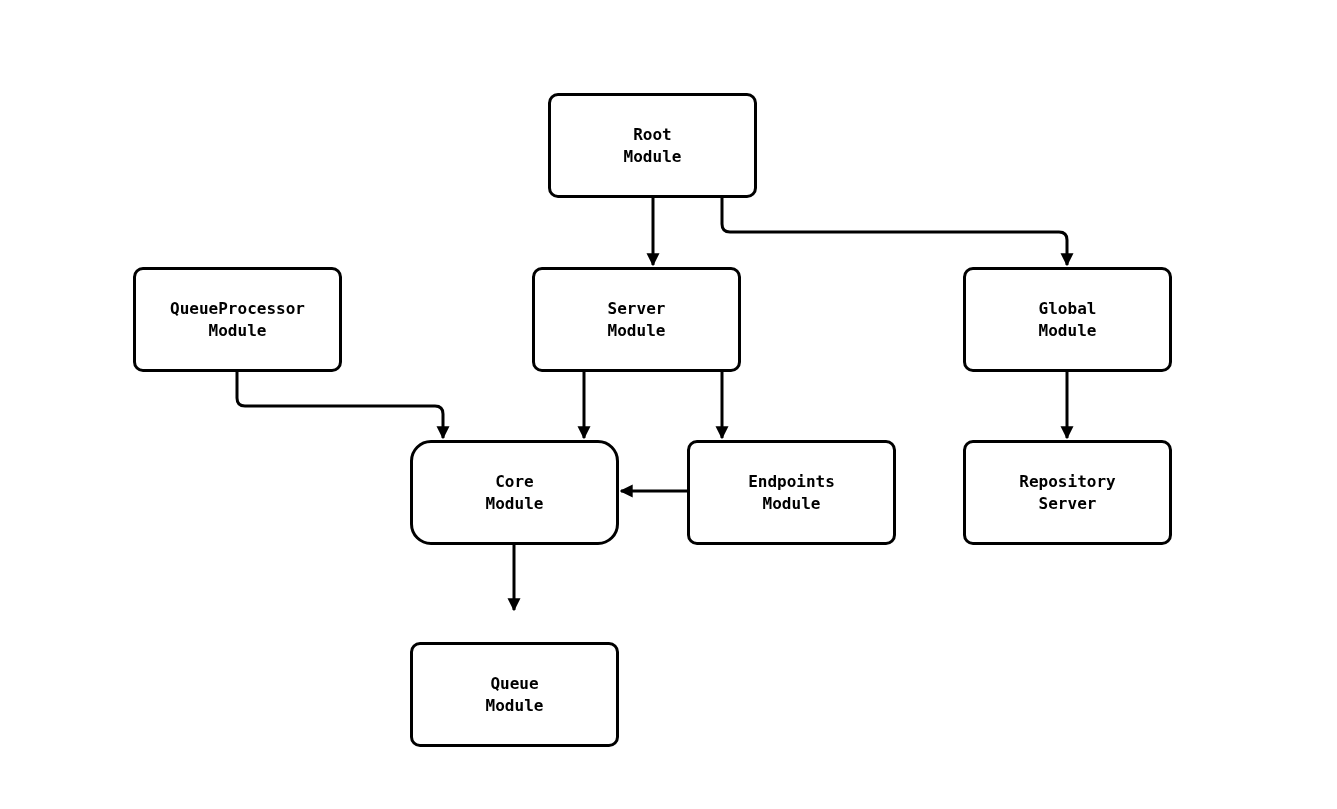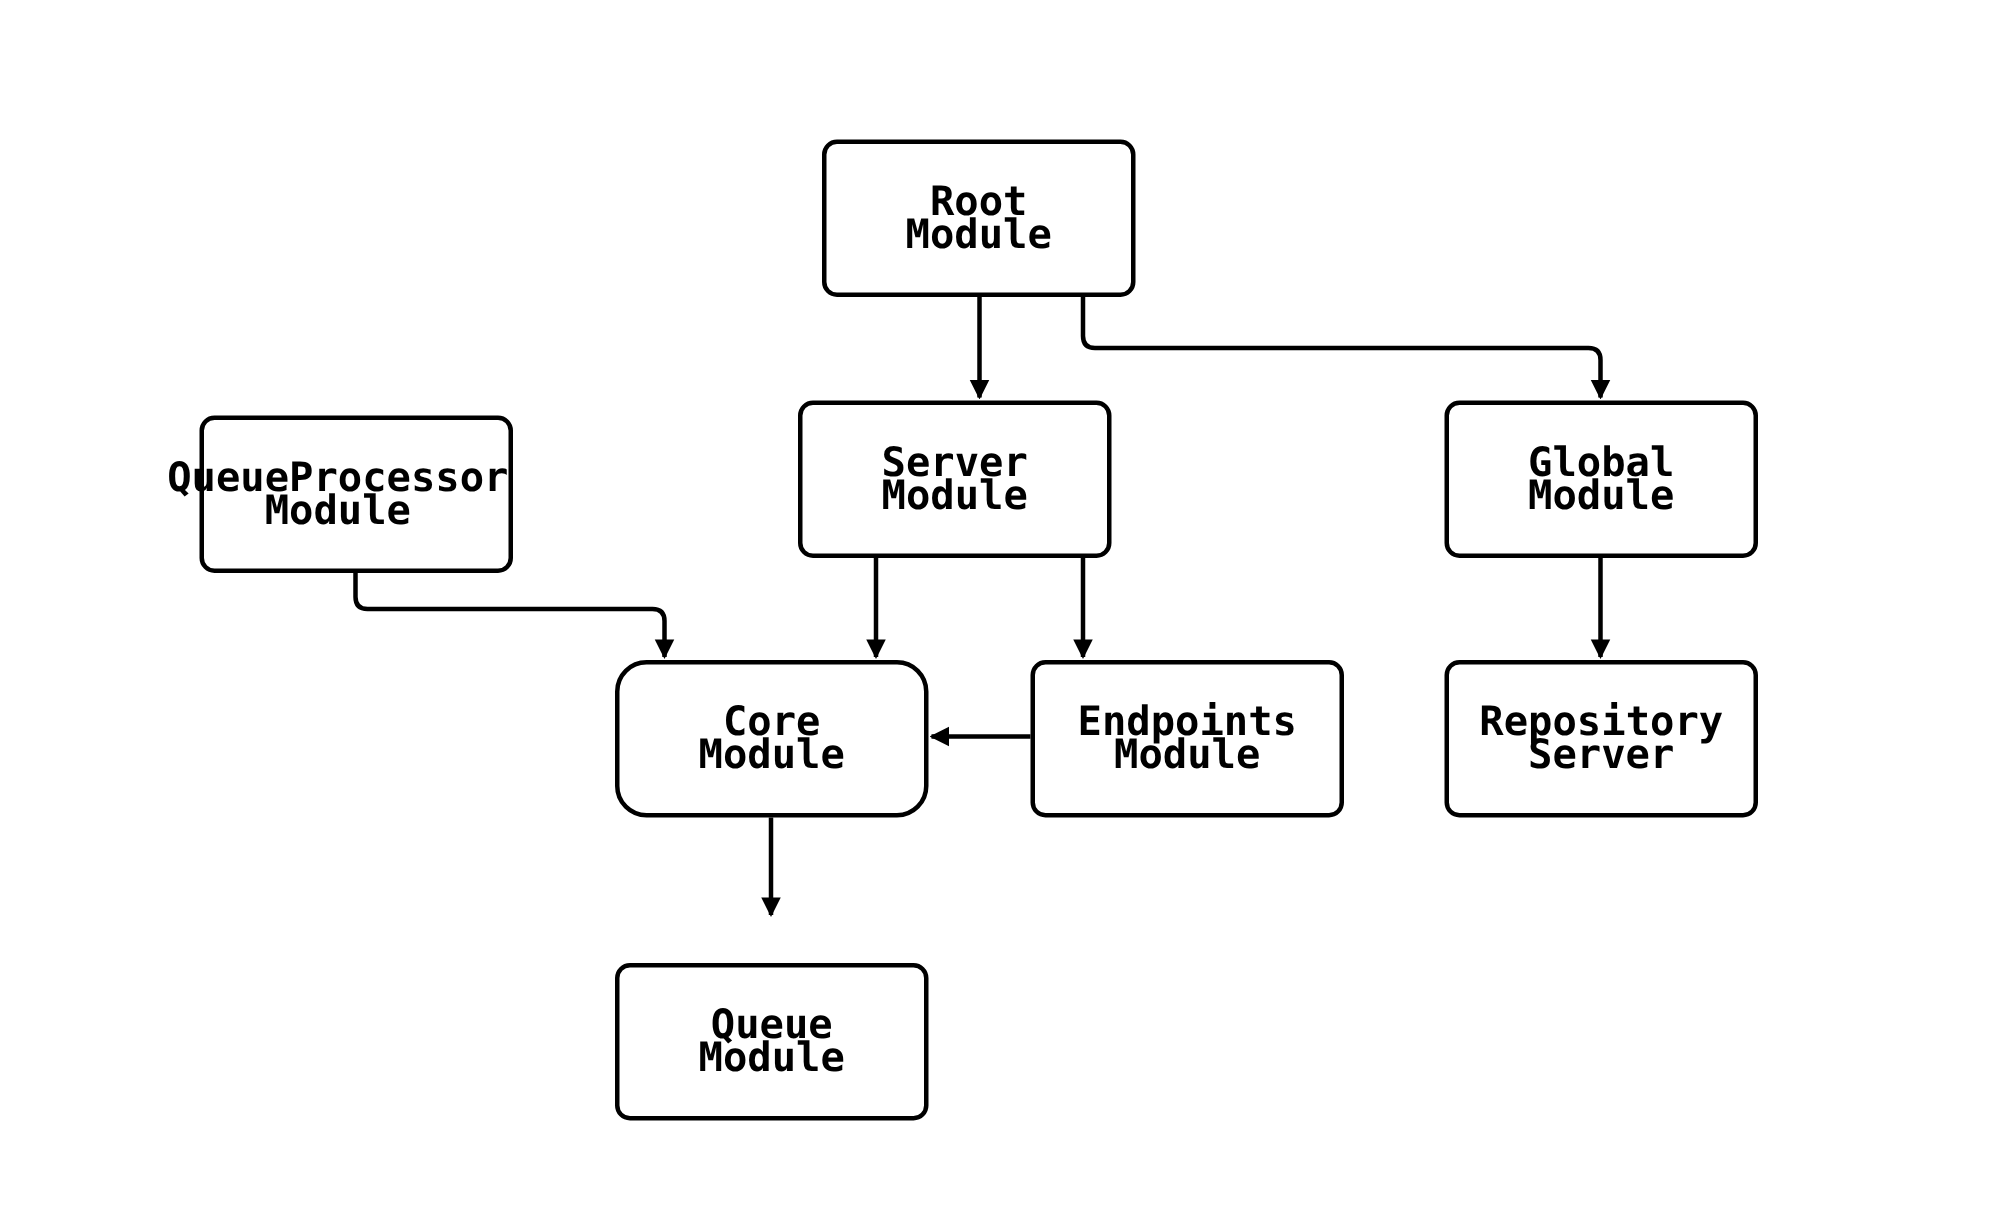--- a/index.html
+++ b/index.html
@@ -32,27 +32,27 @@
     border: 3px solid #000000;
     border-radius: 10px;
     display: flex;
     align-items: center;
     justify-content: center;
   }
   .node-label {
     white-space: pre-line;
     text-align: center;
     font-weight: bold;
-    font-size: 27px;
+    font-size: 16px;
     line-height: 22px;
     color: #000000;
     letter-spacing: 0px;
   }
   .node-root           { left: 548px; top: 93px;  }
-  .node-queueprocessor { left: 133px; top: 277px; justify-content: flex-end; }
+  .node-queueprocessor { left: 133px; top: 267px; }
   .node-server         { left: 532px; top: 267px; }
   .node-global         { left: 963px; top: 267px; }
   .node-core           { left: 410px; top: 440px; border-radius: 21px; }
   .node-endpoints      { left: 687px; top: 440px; }
   .node-repository     { left: 963px; top: 440px; }
   .node-queue          { left: 410px; top: 642px; }
 </style>
 </head>
 <body>
 

